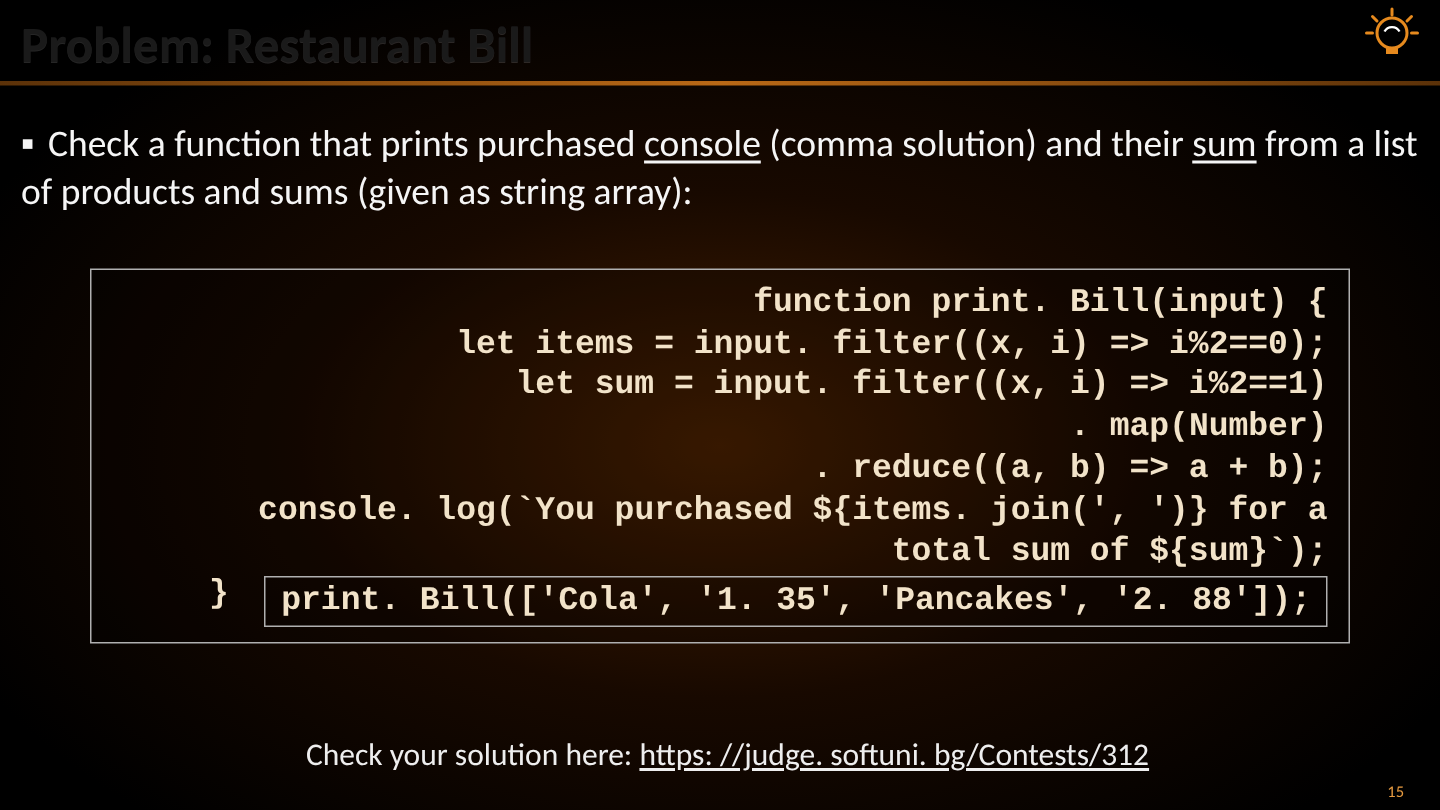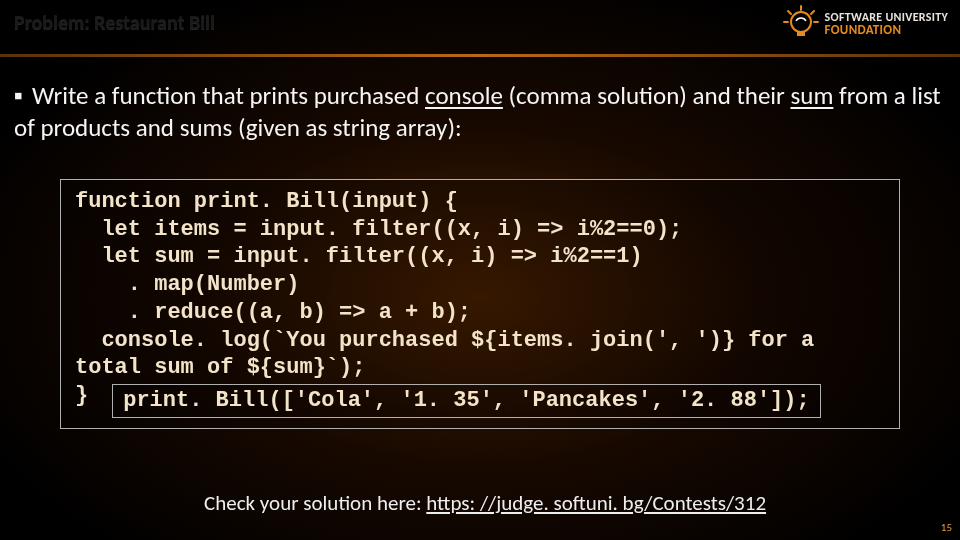--- a/index.html
+++ b/index.html
@@ -9,21 +9,21 @@
     background-image:
       radial-gradient(ellipse 700px 420px at 50% 55%, rgba(90,40,0,0.8) 0%, rgba(40,15,0,0.6) 40%, rgba(0,0,0,1) 80%);
     font-family: "Segoe UI", Calibri, Arial, sans-serif;
     color: #fff;
     position: relative;
   }
   .slide-title {
     position: absolute;
     top: 10px;
     left: 14px;
-    font-size: 20px;
+    font-size: 34px;
     font-weight: 700;
     color: #1a1a1a;
     text-shadow: 0 1px 0 rgba(255,255,255,0.15);
   }
   .title-underline {
     position: absolute;
     top: 54px;
     left: 0;
     width: 960px;
     height: 3px;
@@ -60,20 +60,21 @@
     width: 840px;
     border: 1.5px solid #b0b0b0;
     background: rgba(0,0,0,0.23);
     padding: 8px 14px 10px 14px;
     font-family: Consolas, "Courier New", monospace;
     font-size: 22px;
     font-weight: 700;
     color: #f2e3c9;
     white-space: pre;
     line-height: 1.26;
+    text-align: right;
   }
   .code-box .inner-call {
     display:inline-block;
     border: 1.5px solid #b0b0b0;
     background: rgba(0,0,0,0.12);
     padding: 2px 10px;
     margin-left: 24px;
     margin-top: 2px;
     vertical-align: top;
   }
@@ -83,49 +84,45 @@
     left: 5px;
     width: 100%;
     text-align: center;
     font-size: 21px;
     color: #eee;
   }
   .check-line a { color:#eee; text-decoration: underline; }
   .page-num {
     position: absolute;
     bottom: 6px;
-    right: 8px;
+    right: 24px;
     font-size: 11px;
     color: #e69a40;
     text-align: right;
   }
 </style>
 </head>
 <body>
 
 <div class="slide-title">Problem: Restaurant Bill</div>
 <div class="title-underline"></div>
 
 <div class="logo">
   <span class="logo-bulb">
     <svg width="40" height="40" viewBox="0 0 40 40">
       <circle cx="20" cy="18" r="10" fill="none" stroke="#e68a1e" stroke-width="2"></circle>
       <path d="M16 28 h8 v4 h-8 z" fill="#e68a1e"></path>
       <path d="M20 6 l0 -4 M30 10 l3 -3 M10 10 l-3 -3 M33 18 l4 0 M3 18 l4 0" stroke="#e68a1e" stroke-width="2" stroke-linecap="round"></path>
       <path d="M15 17 c2 -4 8 -4 10 0" fill="none" stroke="#fff" stroke-width="1.5"></path>
     </svg>
   </span>
-  <span class="logo-text">
-    <span class="logo-line1">SOFTWARE UNIVERSITY</span>
-    <span class="logo-line2">FOUNDATION</span>
-  </span>
 </div>
 
 <div class="bullet-block">
-  <span class="bul">▪</span><span>Write a function that prints purchased </span><span class="underline">console</span><span> (comma solution) and their </span><span class="underline">sum</span><span> from a list of products and sums (given as string array):</span>
+  <span class="bul">▪</span><span>Check a function that prints purchased </span><span class="underline">console</span><span> (comma solution) and their </span><span class="underline">sum</span><span> from a list of products and sums (given as string array):</span>
 </div>
 
 <div class="code-box"><span>function print. Bill(input) {</span>
 <span>  let items = input. filter((x, i) =&gt; i%2==0);</span>
 <span>  let sum = input. filter((x, i) =&gt; i%2==1)</span>
 <span>    . map(Number)</span>
 <span>    . reduce((a, b) =&gt; a + b);</span>
 <span>  console. log(`You purchased ${items. join(', ')} for a</span>
 <span>total sum of ${sum}`);</span>
 <span>}</span><span class="inner-call">print. Bill(['Cola', '1. 35', 'Pancakes', '2. 88']);</span></div>

